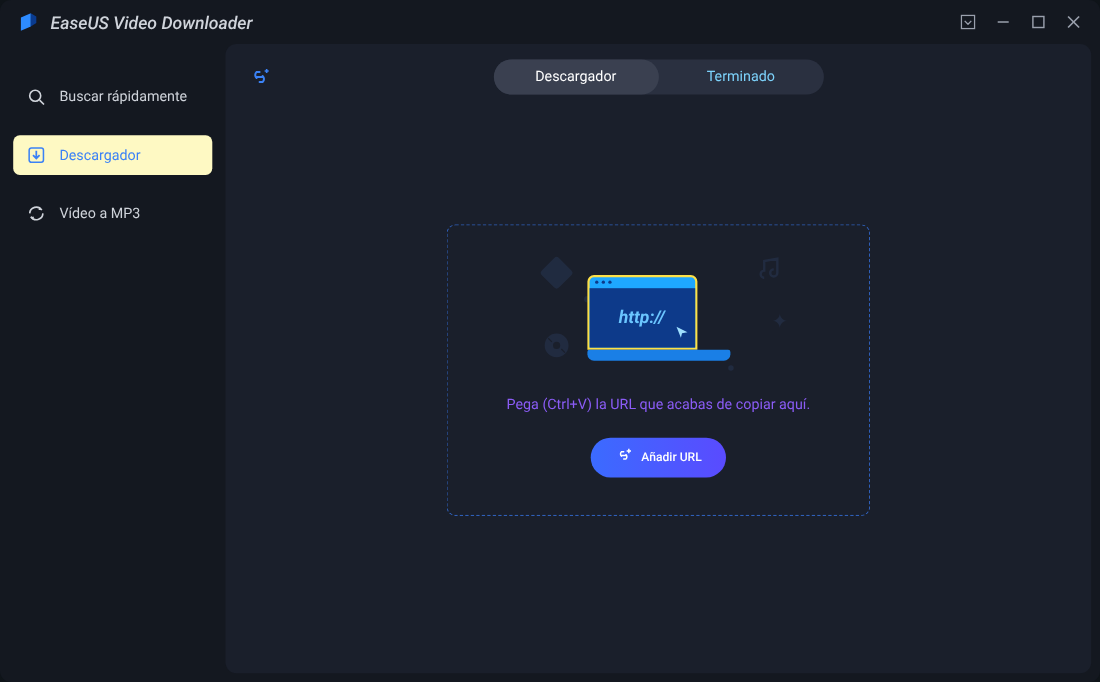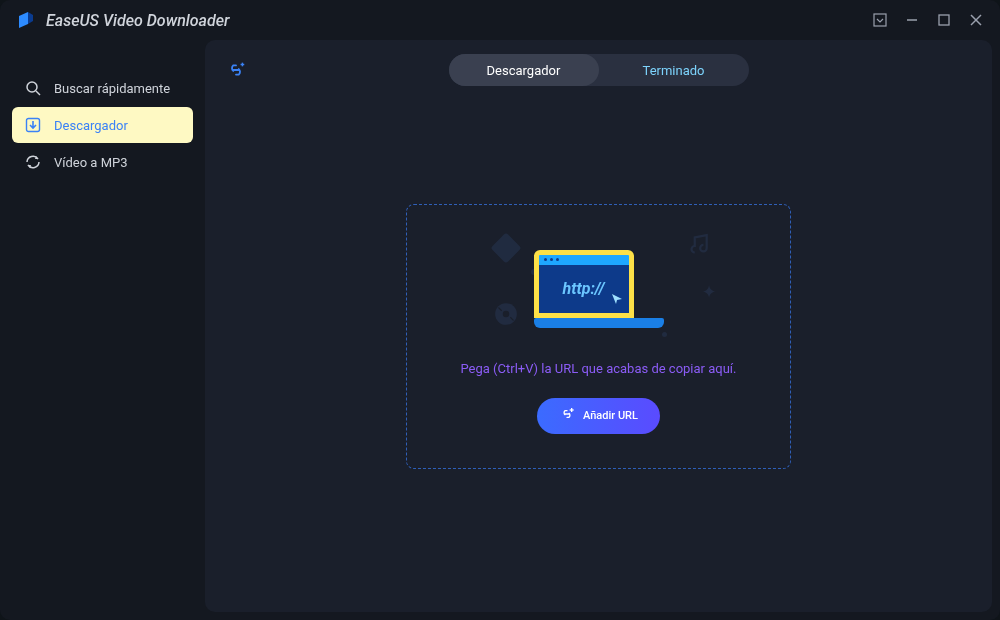--- a/index.html
+++ b/index.html
@@ -8,42 +8,42 @@
 .window { width: 100%; height: 100%; background: #141820; border-radius: 10px; display: flex; flex-direction: column; }
 
 .titlebar { height: 40px; display: flex; align-items: center; padding: 0 16px; color: #d0d4db; font-size: 16px; font-style: italic; }
 .titlebar .logo { width: 20px; height: 20px; margin-right: 10px; display: flex; align-items: center; justify-content: center; }
 .titlebar .title { flex: 1; font-weight: 500; }
 .titlebar .controls { display: flex; gap: 16px; align-items: center; }
 .titlebar .ctrl { width: 16px; height: 16px; display: flex; align-items: center; justify-content: center; color: #9aa0ad; cursor: pointer; }
 
 .body { flex: 1; display: flex; min-height: 0; }
 
-.sidebar { width: 205px; padding: 30px 12px 12px 12px; display: flex; flex-direction: column; gap: 1px; }
+.sidebar { width: 205px; padding: 30px 12px 12px 12px; display: flex; flex-direction: column; gap: 17px; }
 .nav-item { height: 36px; display: flex; align-items: center; gap: 12px; padding: 0 12px; border-radius: 6px; color: #cfd3da; font-size: 13px; cursor: pointer; }
 .nav-item.active { background: #fef9c3; color: #3b82f6; }
 .nav-item .nicon { width: 18px; height: 18px; display: flex; align-items: center; justify-content: center; }
 
 .main { flex: 1; background: #1a1f2b; border-radius: 10px; margin: 0 8px 8px 0; display: flex; flex-direction: column; }
 
 .topbar { height: 60px; display: flex; align-items: center; padding: 0 20px; position: relative; }
 .add-link-top { color: #3b82f6; display: flex; align-items: center; }
 .tab-pill { position: absolute; left: 50%; transform: translateX(-50%); background: #2a3040; border-radius: 20px; display: flex; height: 32px; width: 300px; }
 .tab { flex: 1; display: flex; align-items: center; justify-content: center; font-size: 13px; color: #7dd3fc; border-radius: 20px; cursor: pointer; }
 .tab.active { background: #3a4050; color: #ffffff; }
 
 .content { flex: 1; display: flex; align-items: center; justify-content: center; padding-bottom: 40px; }
 .dropzone { width: 385px; height: 265px; border: 1px dashed #2f5fb8; border-radius: 8px; display: flex; flex-direction: column; align-items: center; justify-content: center; gap: 22px; }
 .illus { width: 220px; height: 100px; position: relative; display: flex; align-items: center; justify-content: center; }
 .hint { color: #8b5cf6; font-size: 13px; }
 .add-btn { background: linear-gradient(90deg, #3b6bff, #5a4bff); color: #fff; border: none; border-radius: 20px; height: 36px; padding: 0 22px; display: flex; align-items: center; gap: 8px; font-size: 11px; font-weight: 500; cursor: pointer; }
 
 
 .laptop { position: relative; z-index: 2; }
-.screen { width: 100px; height: 68px; background: #1ea7ff; border: 5px solid #fde047; border-radius: 6px 6px 0 0; display: flex; flex-direction: column; }
+.screen { width: 100px; height: 68px; background: #1ea7ff; border: 2px solid #fde047; border-radius: 6px 6px 0 0; display: flex; flex-direction: column; }
 .screen .bar { height: 10px; display: flex; align-items: center; gap: 3px; padding-left: 5px; }
 .screen .bar span { width: 3px; height: 3px; background: #0d3a8a; border-radius: 50%; }
 .screen .body2 { flex: 1; background: #0d3a8a; margin: 0; display: flex; align-items: center; justify-content: center; color: #6bc6ff; font-weight: 700; font-size: 16px; font-style: italic; position: relative; }
 .base { width: 130px; height: 10px; background: #1a7fe6; border-radius: 2px 2px 6px 6px; margin: 0 auto; }
 .cursor2 { position: absolute; right: 6px; bottom: 4px; }
 
 .deco { position: absolute; opacity: 0.35; }
 .deco.music { right: -2px; top: -6px; }
 .deco.star { right: -8px; top: 42px; color: #2f4268; font-size: 18px; }
 .deco.disc { left: 4px; bottom: 8px; }

